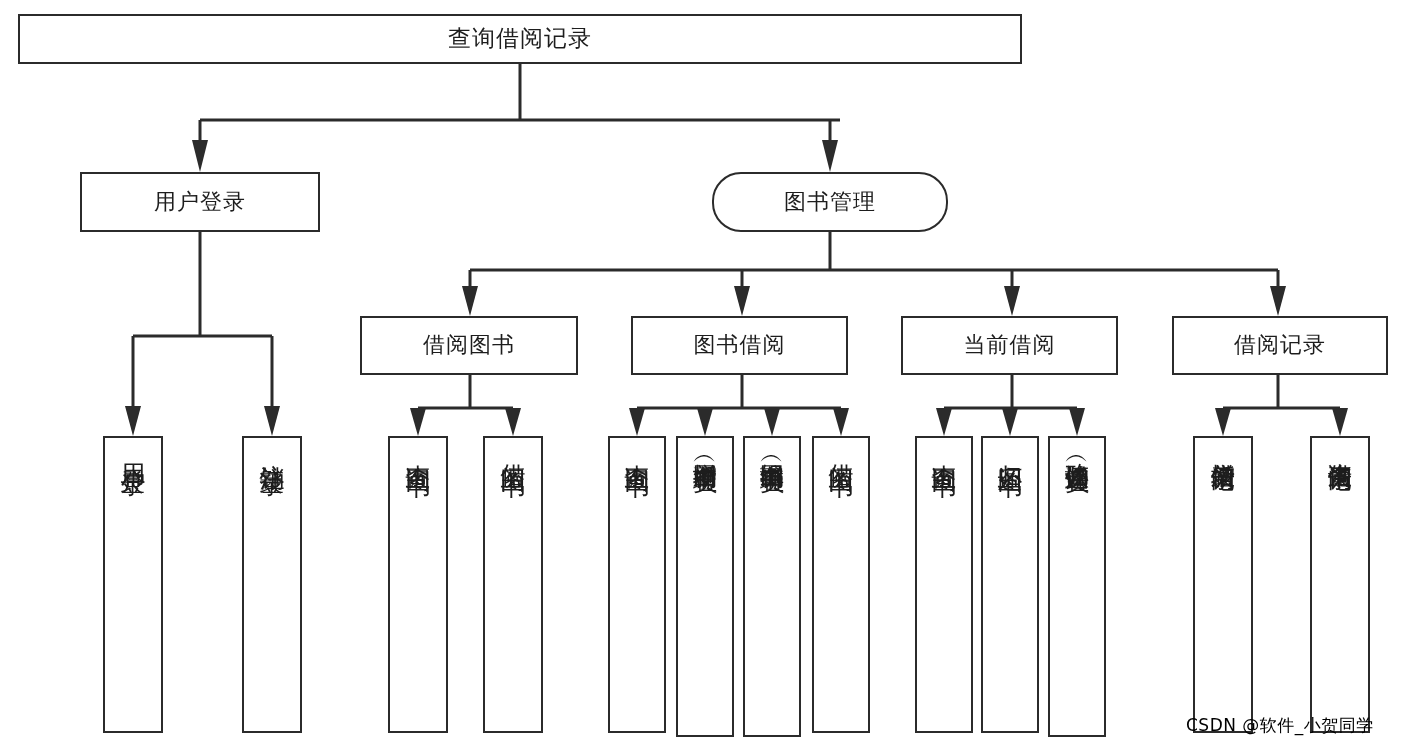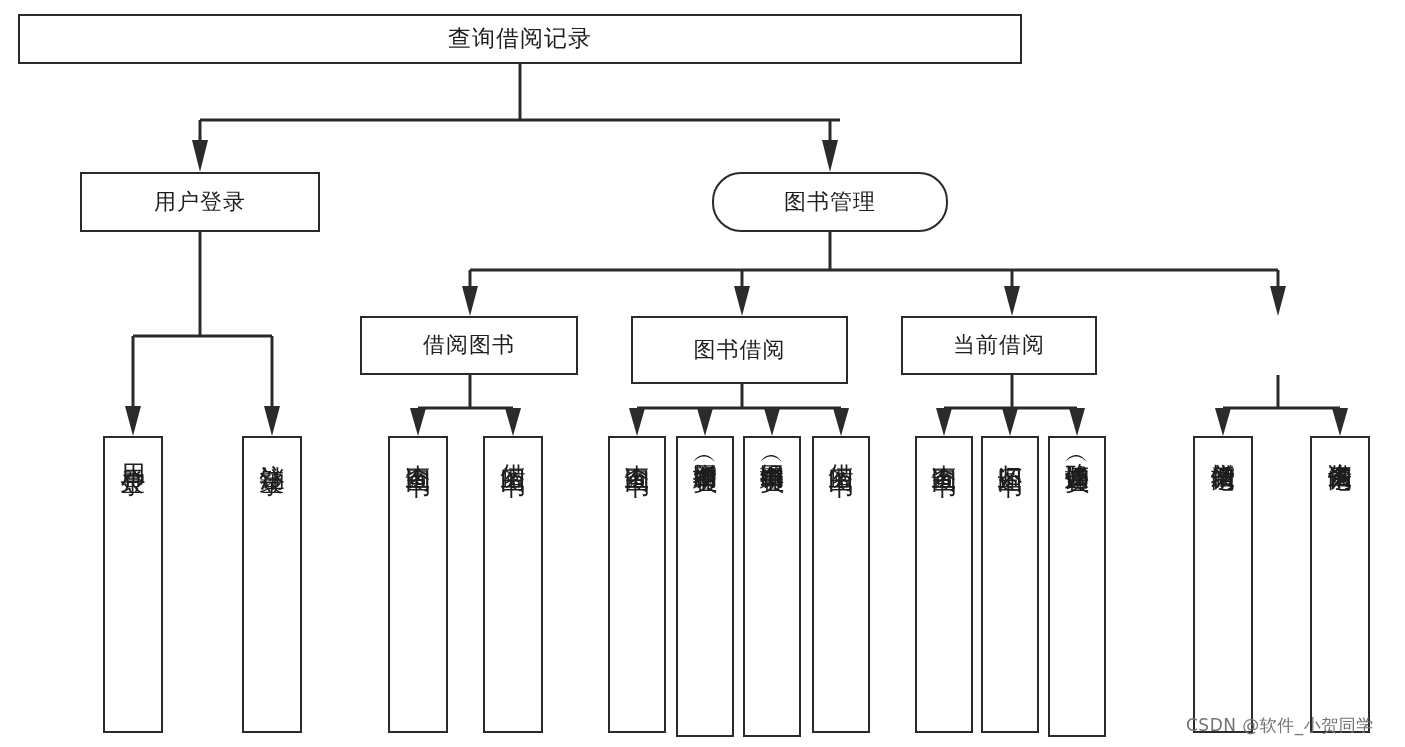--- a/index.html
+++ b/index.html
@@ -56,21 +56,21 @@
     height:747px;
     pointer-events:none;
   }
   .wire{stroke:#2b2b2b;stroke-width:3;fill:none;}
   .head{fill:#2b2b2b;}
   #watermark{
     position:absolute;
     left:1186px;
     top:714px;
     font-size:17px;
-    color:#737373;
+    color:#000000;
     letter-spacing:0.5px;
     white-space:nowrap;
     font-family:"DejaVu Sans","Liberation Sans",sans-serif;
   }
 </style>
 </head>
 <body>
 
 <div id="canvas">
 
@@ -135,25 +135,28 @@
   <div class="node h" style="left:80px;top:172px;width:240px;height:60px;">
     <span class="lbl">用户登录</span>
   </div>
   <div class="node h" style="left:712px;top:172px;width:236px;height:60px;border-radius:29px;">
     <span class="lbl">图书管理</span>
   </div>
 
   <div class="node h" style="left:360px;top:316px;width:218px;height:59px;">
     <span class="lbl">借阅图书</span>
   </div>
-  <div class="node h" style="left:631px;top:316px;width:217px;height:68px;">
+  <div class="node h" style="left:631px;top:316px;width:217px;height:59px;">
     <span class="lbl">图书借阅</span>
   </div>
-  <div class="node h" style="left:901px;top:316px;width:196px;height:59px;">
+  <div class="node h" style="left:901px;top:316px;width:217px;height:59px;">
     <span class="lbl">当前借阅</span>
+  </div>
+  <div class="node h" style="left:1172px;top:316px;width:216px;height:59px;">
+    <span class="lbl">借阅记录</span>
   </div>
 
   <div class="node v" style="left:103px;top:436px;width:60px;height:297px;">
     <span class="lbl">用户登录</span>
   </div>
   <div class="node v" style="left:242px;top:436px;width:60px;height:297px;">
     <span class="lbl">注销登录</span>
   </div>
 
   <div class="node v" style="left:388px;top:436px;width:60px;height:297px;">

